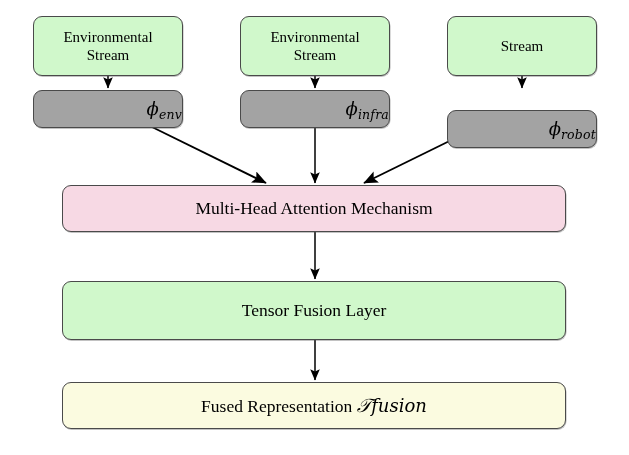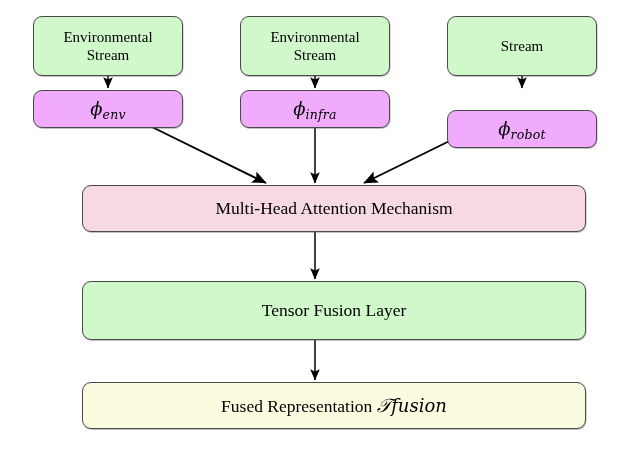--- a/index.html
+++ b/index.html
@@ -32,21 +32,21 @@
     box-shadow: 0.6px 0.9px 0 rgba(80,80,80,0.35);
   }
 
   .node .line {
     display: block;
     white-space: nowrap;
   }
 
   
   .n-green  { background: #d0f8cb; }
-  .n-purple { background: #f0abfc; }
+  .n-purple { background: #a3a3a3; align-items: flex-end; }
   .n-pink   { background: #f7d9e4; }
   .n-cream  { background: #fbfbe0; }
 
   
   .stream {
     top: 16px;
     width: 150px;
     height: 60px;
     font-size: 15px;
   }
@@ -63,21 +63,20 @@
   }
   #encoder-env   { left: 33px; }
   #encoder-infra { left: 240px; }
   #encoder-robot { left: 447px; margin-top: 20px; }
 
   
   .wide {
     left: 62px;
     width: 504px;
     font-size: 17.5px;
-    margin-left: 20px;
   }
   #attention-node { top: 185px; height: 47px; }
   #fusion-node    { top: 281px; height: 59px; }
   #output-node    { top: 382px; height: 47px; text-align: center; }
 
   
   .math {
     font-family: "DejaVu Serif", "Liberation Serif", serif;
     font-style: italic;
     font-size: 18px;

